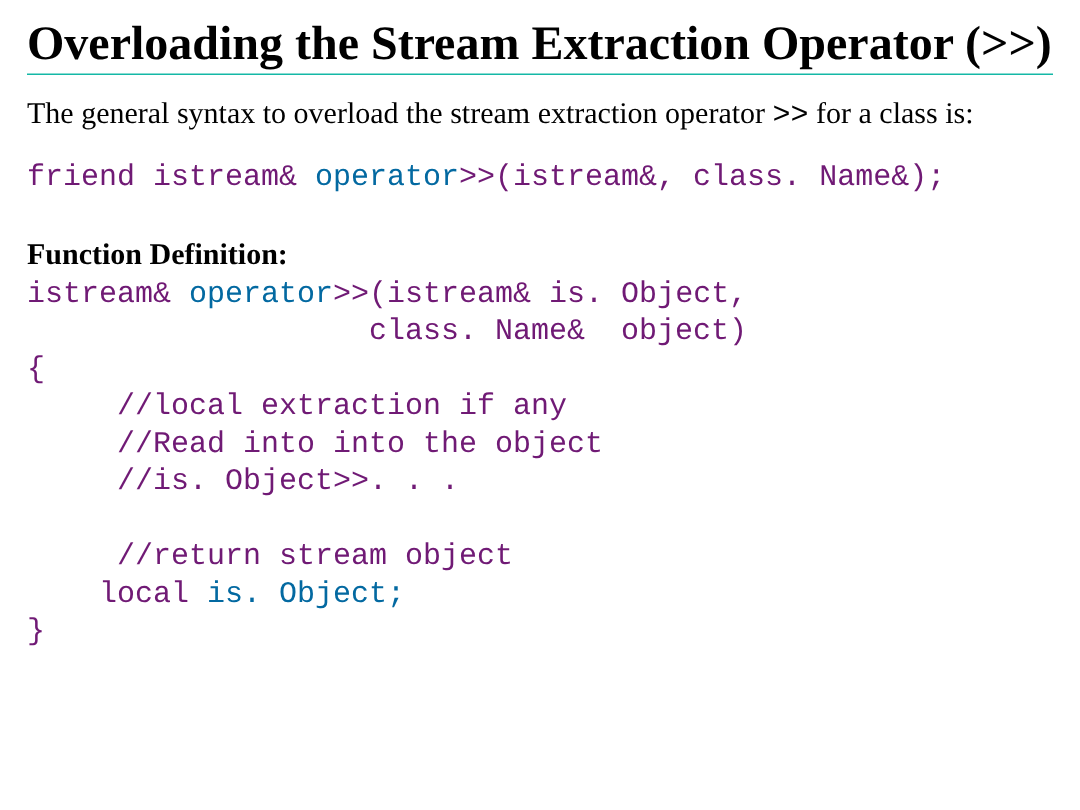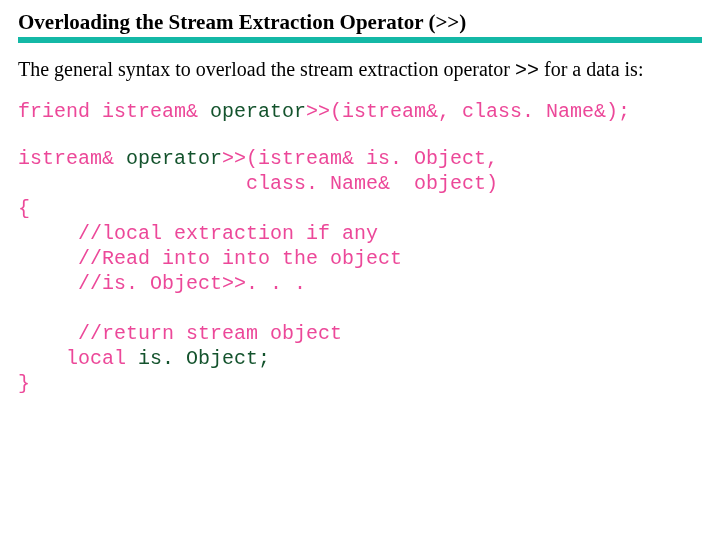--- a/index.html
+++ b/index.html
@@ -9,23 +9,23 @@
     height: 540px;
     background: #fff;
     font-family: "Times New Roman", Times, serif;
     color: #000;
   }
   .page {
     padding: 10px 18px 18px 18px;
     box-sizing: border-box;
   }
   .title {
-    font-size: 21px;
+    font-size: 32px;
     font-weight: bold;
-    border-bottom: 6px solid #14b8a6;
+    border-bottom: 1px solid #14b8a6;
     padding-bottom: 2px;
     margin-bottom: 14px;
     display: block;
   }
   .intro {
     font-size: 20px;
     line-height: 1.25;
     margin-bottom: 16px;
   }
   .sym {
@@ -37,39 +37,40 @@
     font-weight: bold;
     margin-top: 8px;
   }
   .code {
     font-family: "Courier New", Courier, monospace;
     font-size: 20px;
     white-space: pre;
     line-height: 1.25;
     margin-top: 2px;
   }
-  .kw { color: #ec4899; }
-  .regular { color: #14532d; }
+  .kw { color: #701a75; }
+  .regular { color: #0369a1; }
   .spacer { height: 20px; }
 </style>
 </head>
 <body>
 
 <div class="page">
 
   <span class="title">Overloading the Stream Extraction Operator (&gt;&gt;)</span>
 
   <div class="intro">
-    <span>The general syntax to overload the stream extraction operator </span><span class="sym">&gt;&gt;</span><span> for a data is:</span>
+    <span>The general syntax to overload the stream extraction operator </span><span class="sym">&gt;&gt;</span><span> for a class is:</span>
   </div>
 
   <div class="code"><span class="kw">friend istream&amp; </span><span class="regular">operator</span><span class="kw">&gt;&gt;(istream&amp;, class. Name&amp;);</span></div>
 
   <div class="spacer"></div>
 
+  <div class="section-label">Function Definition:</div>
   <div class="code"><span class="kw">istream&amp; </span><span class="regular">operator</span><span class="kw">&gt;&gt;(istream&amp; is. Object,</span>
 <span class="kw">                   class. Name&amp;  object)</span>
 <span class="kw">{</span>
 <span class="kw">     //local extraction if any</span>
 <span class="kw">     //Read into into the object</span>
 <span class="kw">     //is. Object&gt;&gt;. . .</span>
 <span></span>
 <span class="kw">     //return stream object</span>
 <span class="kw">    local </span><span class="regular">is. Object;</span>
 <span class="kw">}</span></div>

